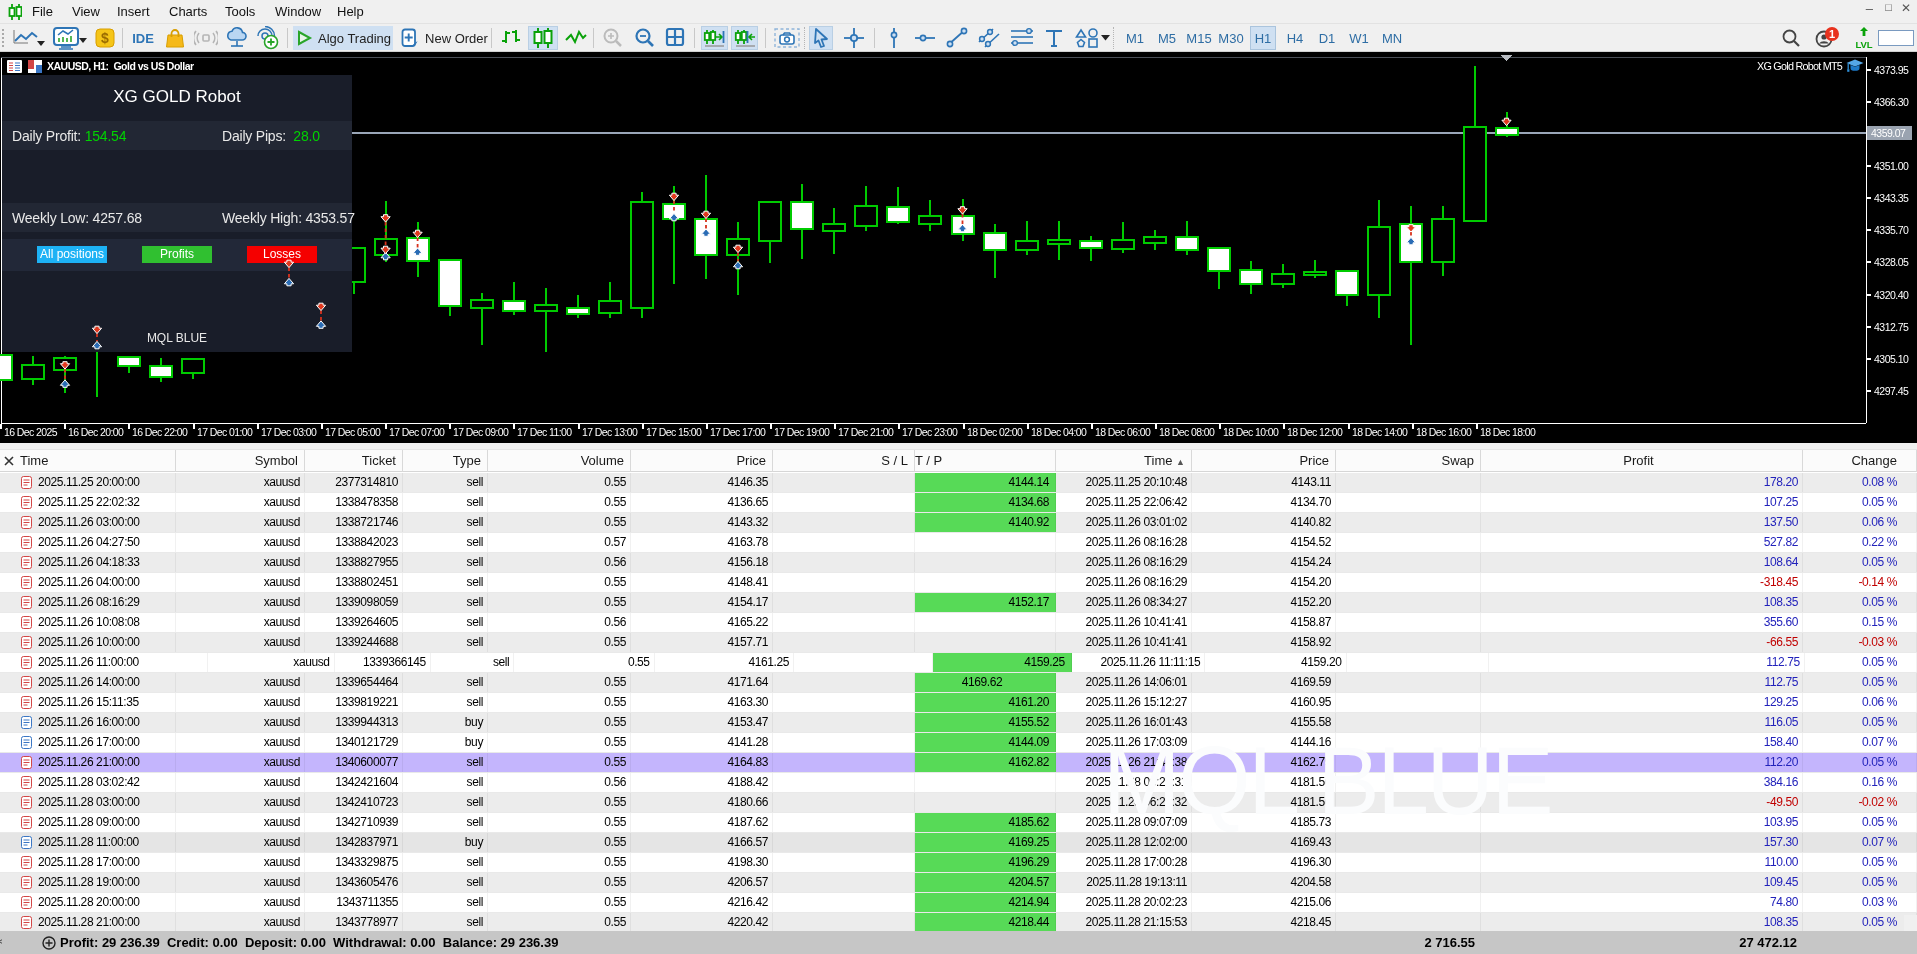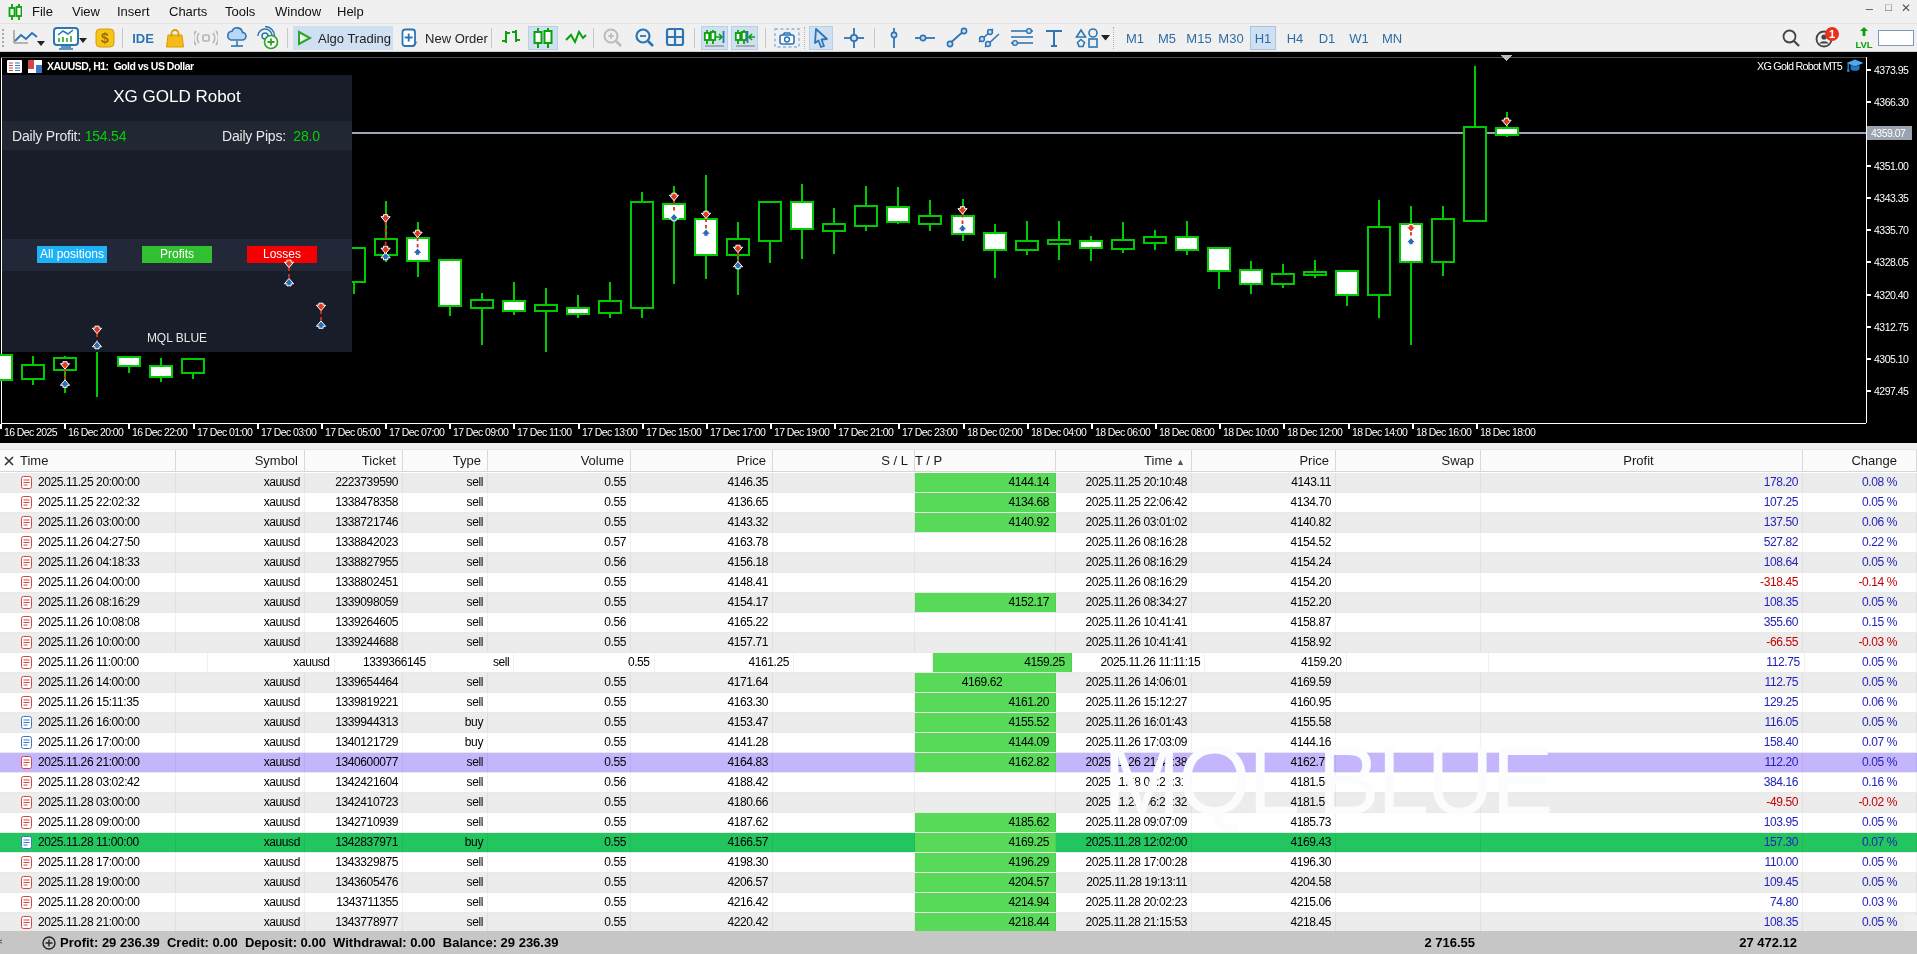--- a/index.html
+++ b/index.html
@@ -477,20 +477,24 @@
 <text x="1416" y="436" class="tl">18 Dec 16:00</text>
 <line x1="1477" y1="424" x2="1477" y2="429" stroke="#fff" stroke-width="1.5"></line>
 <text x="1480" y="436" class="tl">18 Dec 18:00</text>
 </svg>
 <div id="panel">
  <div class="pttl">XG GOLD Robot</div>
  <div class="band" style="top:46px;height:29px">
    <span style="left:10px">Daily Profit: <span class="gv">154.54</span></span>
    <span style="left:220px">Daily Pips:&nbsp; <span class="gv">28.0</span></span>
  </div>
+ <div class="band" style="top:128px;height:29px">
+   <span style="left:10px">Weekly Low: 4257.68</span>
+   <span style="left:220px">Weekly High: 4353.57</span>
+ </div>
  <div class="band" style="top:164px;height:32px;background:#222838"></div>
  <div class="pbtn" style="left:35px;background:#1db2f5">All positions</div>
  <div class="pbtn" style="left:140px;background:#30c030">Profits</div>
  <div class="pbtn" style="left:245px;background:#f50000">Losses</div>
  <div id="mqlsmall">MQL BLUE</div>
 </div>
 <svg id="asvg" width="1917" height="391" viewBox="0 52 1917 391" style="position:absolute;left:0;top:0;z-index:5;pointer-events:none">
 <line x1="65" y1="369" x2="65" y2="380" stroke="#d8311c" stroke-width="1.8" stroke-dasharray="3.5,3"></line>
 <path d="M62.9 361.7 h4.2 v2.0 h2.5 L65 369.1 L60.4 363.7 h2.5 Z" fill="#e0391f" stroke="#ffffff" stroke-width="1.0" stroke-linejoin="round"></path>
 <path d="M62.9 387.3 h4.2 v-2.0 h2.5 L65 379.9 L60.4 385.3 h2.5 Z" fill="#2a6cb5" stroke="#ffffff" stroke-width="1.0" stroke-linejoin="round"></path>
@@ -567,21 +571,21 @@
   <div id="tbody">
 <div class="row" style="background:#ececec">
 <div class="c" style="width:176px;display:flex;align-items:center">
           <svg width="11" height="13" style="margin:0 6px 0 21px;flex:none">
             <rect x="0.5" y="0.5" width="10" height="12" rx="2" fill="#fff" stroke="#d24545" stroke-width="1"></rect>
             <path d="M2.5,4 h6 M2.5,6.5 h6 M2.5,9 h4" stroke="#d24545" stroke-width="1"></path>
           </svg>
           <span>2025.11.25 20:00:00</span>
         </div>
 <div class="c r" style="width:129px">xauusd</div>
-<div class="c r" style="width:98px">2223739590</div>
+<div class="c r" style="width:98px">2377314810</div>
 <div class="c r" style="width:85px">sell</div>
 <div class="c r" style="width:143px">0.55</div>
 <div class="c r" style="width:142px">4146.35</div>
 <div class="c" style="width:142px"></div>
 <div class="c" style="width:141px;background:#57da57;text-align:right;padding-right:6px">4144.14</div>
 <div class="c r" style="width:136px">2025.11.25 20:10:48</div>
 <div class="c r" style="width:144px">4143.11</div>
 <div class="c" style="width:145px"></div>
 <div class="c r" style="width:322px;color:#2222bb">178.20</div>
 <div class="c r" style="width:114px;color:#2222bb;padding-right:19px">0.08 %</div>
@@ -936,21 +940,21 @@
 <div class="c r" style="width:143px">0.55</div>
 <div class="c r" style="width:142px">4187.62</div>
 <div class="c" style="width:142px"></div>
 <div class="c" style="width:141px;background:#57da57;text-align:right;padding-right:6px">4185.62</div>
 <div class="c r" style="width:136px">2025.11.28 09:07:09</div>
 <div class="c r" style="width:144px">4185.73</div>
 <div class="c" style="width:145px"></div>
 <div class="c r" style="width:322px;color:#2222bb">103.95</div>
 <div class="c r" style="width:114px;color:#2222bb;padding-right:19px">0.05 %</div>
 </div>
-<div class="row" style="background:#22c55e">
+<div class="row" style="background:#e5e5e5">
 <div class="c" style="width:176px;display:flex;align-items:center">
           <svg width="11" height="13" style="margin:0 6px 0 21px;flex:none">
             <rect x="0.5" y="0.5" width="10" height="12" rx="2" fill="#fff" stroke="#3a76c4" stroke-width="1"></rect>
             <path d="M2.5,4 h6 M2.5,6.5 h6 M2.5,9 h4" stroke="#3a76c4" stroke-width="1"></path>
           </svg>
           <span>2025.11.28 11:00:00</span>
         </div>
 <div class="c r" style="width:129px">xauusd</div>
 <div class="c r" style="width:98px">1342837971</div>
 <div class="c r" style="width:85px">buy</div>

